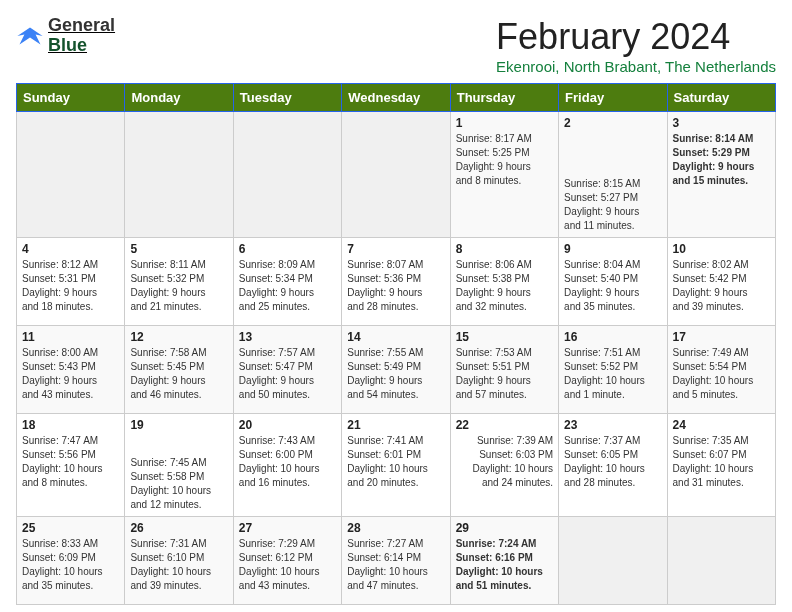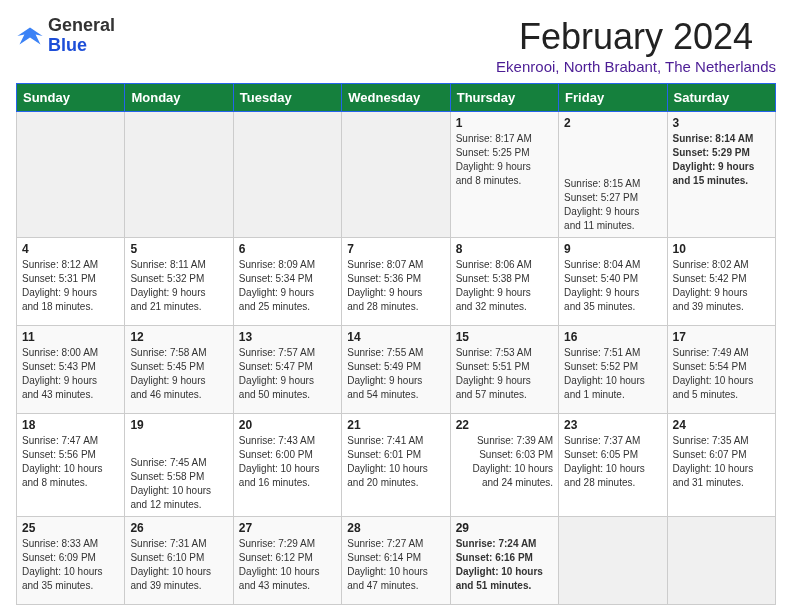--- a/index.html
+++ b/index.html
@@ -18,46 +18,47 @@
     }
     .logo {
       display: flex;
       align-items: center;
       gap: 4px;
     }
     .logo-text {
       font-size: 18px;
       font-weight: bold;
       line-height: 1.1;
+      text-decoration: underline;
     }
     .logo-general { color: #333; }
-    .logo-blue { color: #1d4ed8; }
+    .logo-blue { color: #14532d; }
     .logo-bird {
       width: 28px;
       height: 28px;
     }
     .title-block {
-      text-align: center;
+      text-align: left;
     }
     .main-title {
       font-size: 36px;
       font-weight: normal;
       color: #222;
     }
     .subtitle {
       font-size: 15px;
-      color: #4c1d95;
+      color: #15803d;
     }
     table {
       width: 100%;
       border-collapse: collapse;
       table-layout: fixed;
     }
     thead th {
-      background-color: #15803d;
+      background-color: #4d7c0f;
       color: #fff;
       text-align: left;
       padding: 6px 6px;
       font-size: 13px;
       font-weight: bold;
       border: 1px solid #2563eb;
     }
     tbody td {
       vertical-align: top;
       border: 1px solid #ccc;

